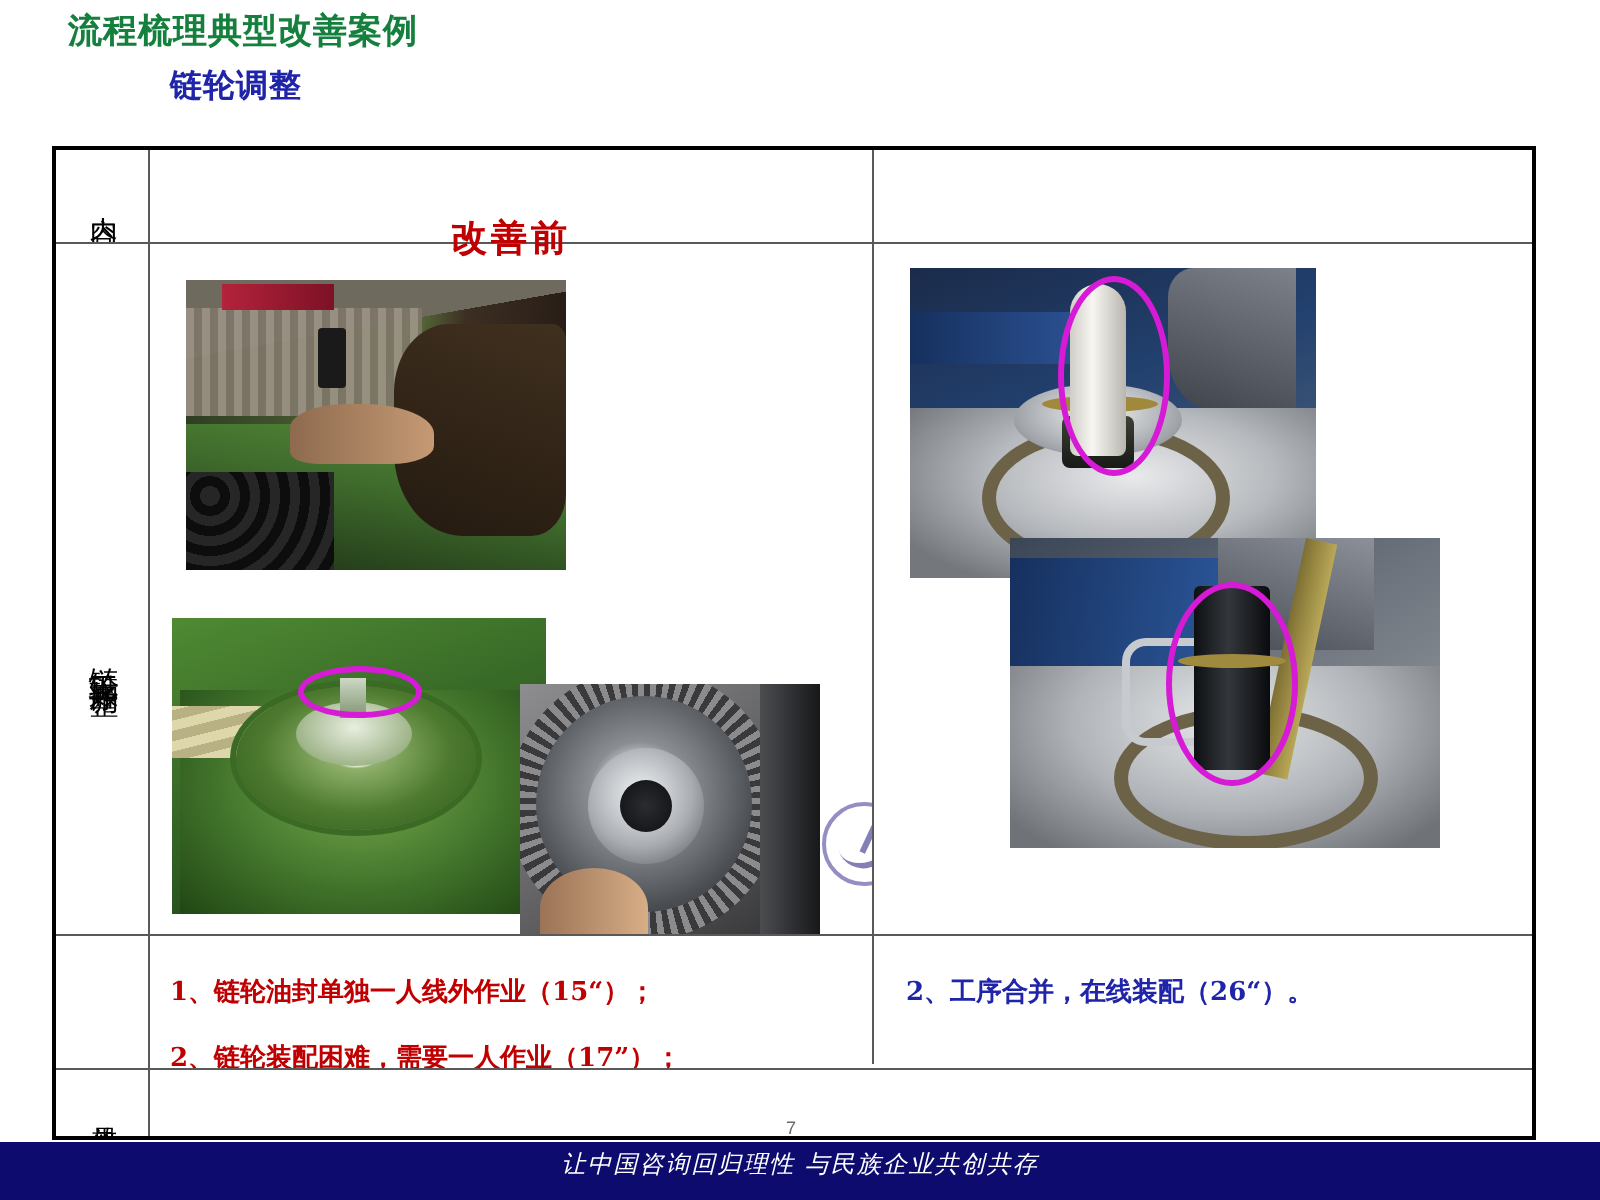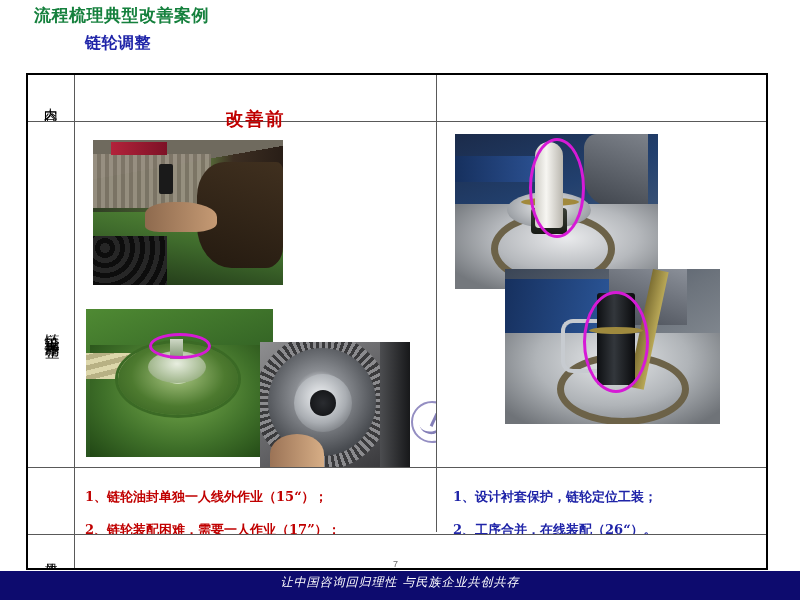--- a/index.html
+++ b/index.html
@@ -308,21 +308,20 @@
         <div class="toolband"></div>
         <div class="ellipse-m"></div>
       </div>
     </div>
 
     <div class="cell txt-left">
       <div class="bullet">1、链轮油封单独一人线外作业（15“）；</div>
       <div class="bullet">2、链轮装配困难，需要一人作业（17”）；</div>
     </div>
     <div class="cell txt-right">
-      <div class="bullet">1、设计衬套保护，链轮定位工装；</div>
       <div class="bullet">2、工序合并，在线装配（26“）。</div>
     </div>
 
     <div class="cell efflabel">
       <span class="vtext">效果</span>
     </div>
 
   </div>
 
   <div class="pageno">7</div>

